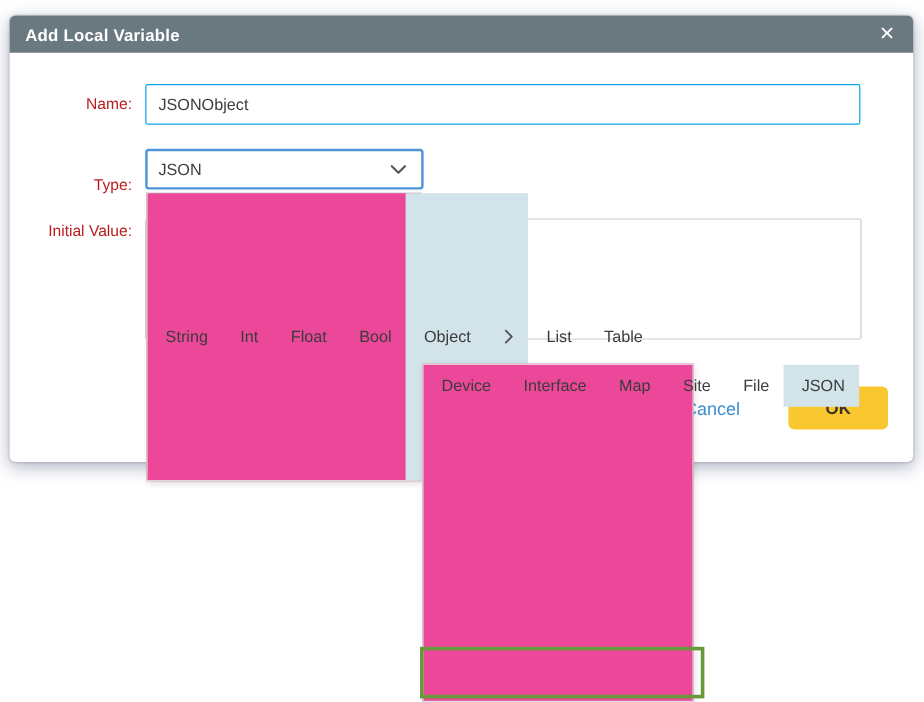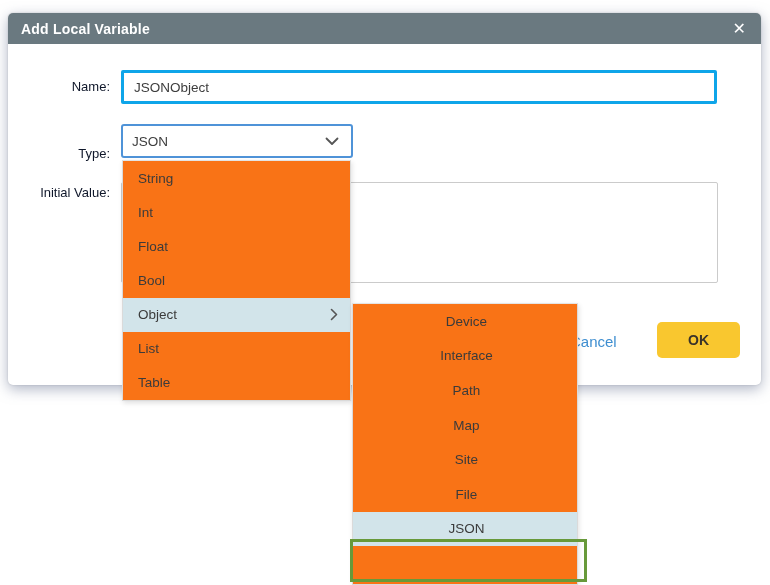--- a/index.html
+++ b/index.html
@@ -22,25 +22,25 @@
     display:flex; align-items:center; justify-content:space-between;
     padding:0 13px;
   }
   .dialog-title { color:#ffffff; font-size:14px; font-weight:700; letter-spacing:.2px; }
   .close-btn {
     color:#ffffff; font-size:16px; line-height:16px; font-weight:400;
     cursor:pointer; padding:0 2px;
   }
   .field-label {
     position:absolute; left:0; width:102px; text-align:right;
-    font-size:13px; color:#0f172a;
+    font-size:13px; color:#b91c1c;
   }
   .text-input {
     position:absolute; left:113px; width:596px; height:34px;
-    border:3px solid #0ea5e9; border-radius:2px; background:#fff;
+    border:1px solid #0ea5e9; border-radius:2px; background:#fff;
     font-family:"Liberation Sans", sans-serif;
     font-size:13.5px; color:#3d3d3d; padding:0 10px; outline:none;
   }
   .select-box {
     position:absolute; left:113px; top:111px; width:232px; height:34px;
     border:2px solid #4f93d8; border-radius:3px; background:#fff;
     display:flex; align-items:center; justify-content:space-between;
     padding:0 12px 0 9px; font-size:13.5px; color:#3d3d3d; cursor:pointer;
   }
   .textarea-box {
@@ -54,24 +54,24 @@
     color:#3e8ed0; font-size:15px; cursor:pointer;
   }
   .ok-btn {
     position:absolute; left:649px; top:309px; width:83px; height:36px;
     background:#f9c72f; border:none; border-radius:5px;
     font-family:"Liberation Sans", sans-serif;
     font-size:14px; font-weight:700; color:#3a332a; cursor:pointer;
   }
   
   .menu {
-    position:absolute; background:#f97316;
+    position:absolute; background:#ec4899;
     border:1px solid #dadada; border-top:1px solid #e4e4e4;
     box-shadow:1px 2px 5px rgba(0,0,0,.12);
-    display:flex; flex-direction:column;
+    display:flex; flex-direction:row;
   }
   .menu-type { left:122px; top:160px; width:229px; height:241px; z-index:5; }
   .menu-object { left:352px; top:303px; width:226px; height:282px; z-index:6; }
   .menu-item {
     display:flex; align-items:center; justify-content:space-between;
     padding:0 12px 0 15px; font-size:13.5px; color:#3b3b3b; cursor:pointer;
   }
   .menu-type .menu-item { flex:1 1 auto; }
   .menu-object .menu-item { height:34.6px; flex:0 0 auto;justify-content:center; }
   .menu-item.highlight { background:#d2e4ea;gap:28px; }
@@ -144,23 +144,20 @@
   </div>
 
   <div class="menu menu-object">
     <div class="menu-item">
       <span>Device</span>
     </div>
     <div class="menu-item">
       <span>Interface</span>
     </div>
     <div class="menu-item">
-      <span>Path</span>
-    </div>
-    <div class="menu-item">
       <span>Map</span>
     </div>
     <div class="menu-item">
       <span>Site</span>
     </div>
     <div class="menu-item">
       <span>File</span>
     </div>
     <div class="menu-item highlight">
       <span>JSON</span>

